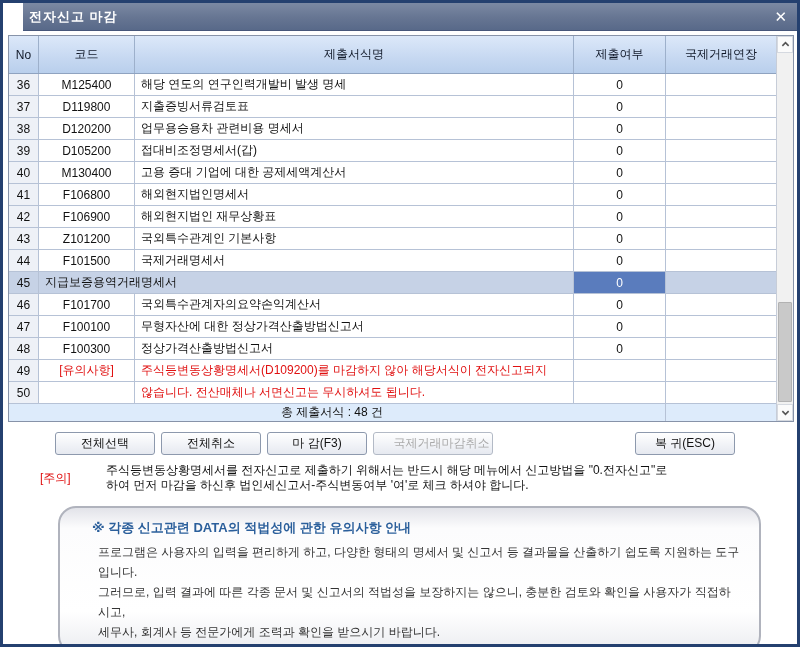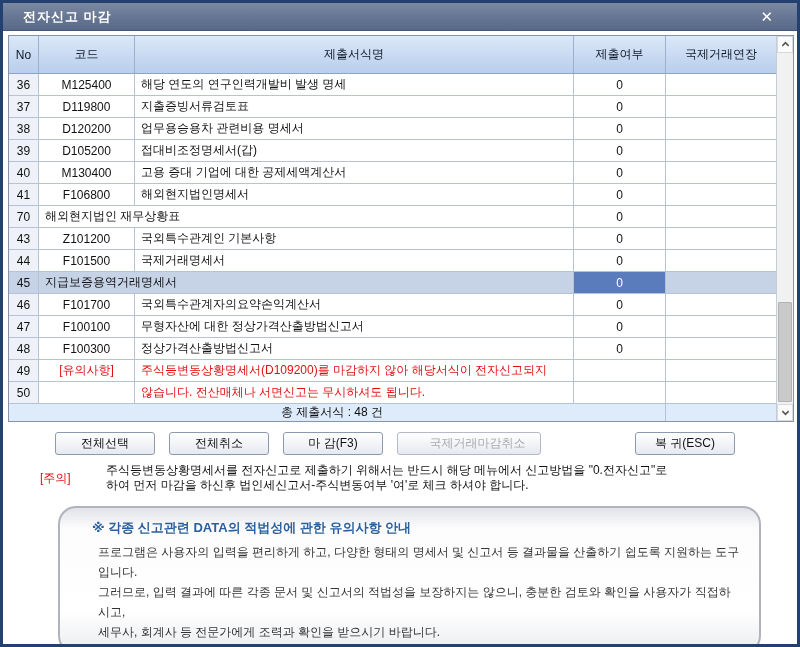--- a/index.html
+++ b/index.html
@@ -13,22 +13,23 @@
     border:3px solid #24406f;
     background:#ffffff;
     overflow:hidden;
     position:relative;
   }
   
   .titlebar {
     height:28px;
     background:linear-gradient(180deg,#75849f 0%,#68779400 0%),linear-gradient(180deg,#7b89a3 0%,#667592 55%,#586989 100%);
     display:flex; align-items:center;
-    padding:0 20px;
+    padding:0 6px;
     border-bottom:1px solid #46567a;
+    margin-left:20px;
   }
   .titlebar .title { color:#fff; font-weight:bold; font-size:13px; letter-spacing:1px; }
   .titlebar .close { margin-left:auto; color:#fff; font-weight:bold; font-size:15px; cursor:pointer; padding:0 4px; }
   
   .grid-wrap {
     margin:4px 4px 0 5px;
     width:786px;
     border:1px solid #8793a9;
     display:flex;
     background:#fff;
@@ -88,30 +89,30 @@
     cursor:pointer;
   }
   .vs-track { flex:1; position:relative; }
   .vs-thumb {
     position:absolute; left:1px; right:1px; bottom:2px; height:100px;
     background:#c9c9c9; border:1px solid #b2b2b2; border-radius:1px;
     cursor:pointer;
   }
   .chev { width:9px; height:9px; }
   
-  .btn-row { display:flex; align-items:center; margin:10px 62px 0 52px;gap:8px; }
+  .btn-row { display:flex; align-items:center; margin:10px 62px 0 52px; }
   .btn {
     height:23px; font-size:12px; color:#111;
     background:linear-gradient(180deg,#ffffff 0%,#f1f3f7 55%,#e6e9f0 100%);
     border:1px solid #8d99ad; border-radius:3px;
     display:flex; align-items:center; justify-content:center;
     cursor:pointer; margin-right:6px;
   }
   .btn.w100 { width:100px; }
-  .btn.w120 { width:144px;padding-left:17px; }
+  .btn.w120 { width:120px;padding-left:17px; }
   .btn.disabled { color:#a9a9a9; cursor:default; border-color:#b3bac6; }
   .btn.return { margin-left:auto; margin-right:0; }
   
   .caution { display:flex; margin:8px 30px 0 37px; font-size:12px; line-height:15px; }
   .caution .label { color:#e01010; width:66px; flex:none; padding-top:8px; }
   .caution .lines { color:#111; }
   
   .notice-box {
     margin:13px 0 0 55px; width:703px; height:148px;
     border:2px solid #b0b3bd; border-radius:18px;
@@ -184,21 +185,22 @@
 
     <div class="row">
       <div class="c-no">41</div>
       <div class="c-code">F106800</div>
       <div class="c-name">해외현지법인명세서</div>
       <div class="c-sub">0</div>
       <div class="c-intl"></div>
     </div>
 
     <div class="row">
-      <div class="c-no">70</div>
+      <div class="c-no">42</div>
+      <div class="c-code">F106900</div>
       <div class="c-name">해외현지법인 재무상황표</div>
       <div class="c-sub">0</div>
       <div class="c-intl"></div>
     </div>
 
     <div class="row">
       <div class="c-no">43</div>
       <div class="c-code">Z101200</div>
       <div class="c-name">국외특수관계인 기본사항</div>
       <div class="c-sub">0</div>

